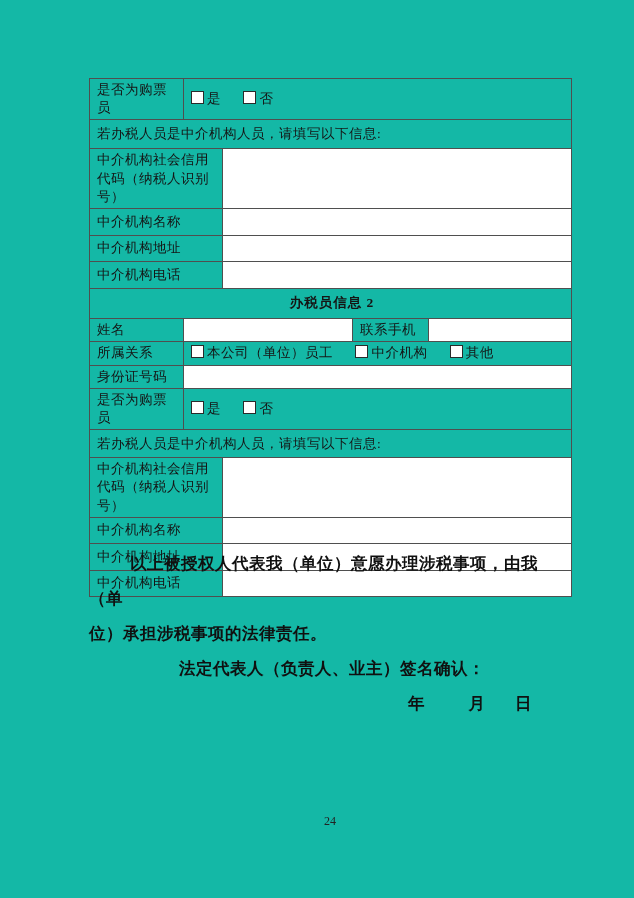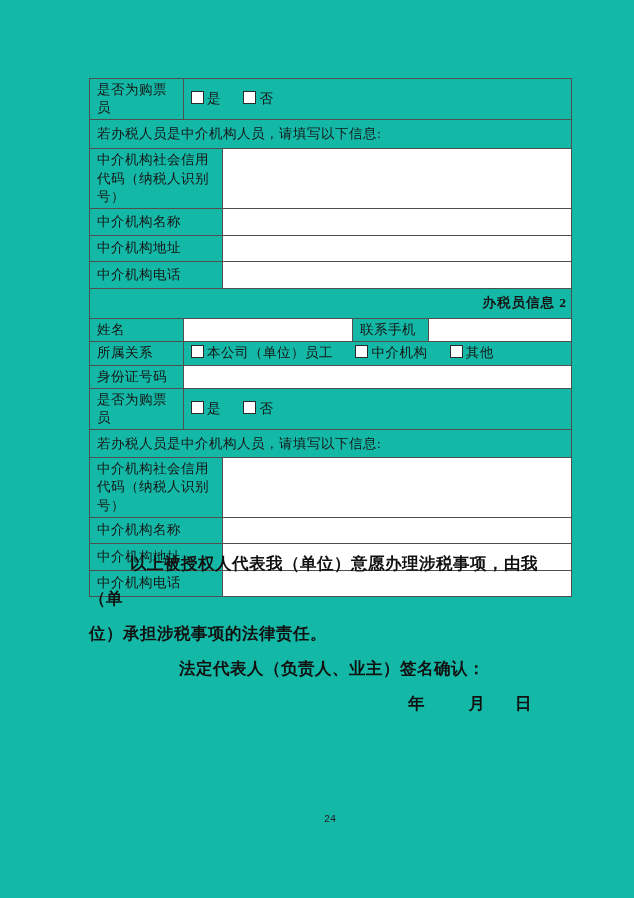--- a/index.html
+++ b/index.html
@@ -18,21 +18,21 @@
   table.form td{
     border:1px solid #4f4f4f;
     font-size:13.5px;line-height:1.35;
     padding:2px 4px 2px 7px;
     vertical-align:middle;
     overflow:hidden;
   }
   td.lbl{letter-spacing:.5px;}
   td.note{letter-spacing:.5px;}
   td.hdr{
-    text-align:right;font-weight:bold;font-size:15.5px;letter-spacing:1px;
+    text-align:center;font-weight:bold;font-size:15.5px;letter-spacing:1px;
   }
   td.input{background:#ffffff;}
   tr.h25{height:25px;} tr.h29{height:29px;} tr.h42{height:42px;}
   tr.h27{height:27px;} tr.h26{height:26px;} tr.h30{height:30px;}
   tr.h22{height:22px;} tr.h23{height:23px;} tr.h28{height:28px;} tr.h49{height:49px;}
 
   .opt{white-space:nowrap;display:inline-block;}
   .opt + .opt{margin-left:19px;}
   .cb{
     display:inline-block;width:11px;height:11px;
@@ -49,22 +49,22 @@
   .footer div{line-height:35px;}
   .stmt.l1{text-indent:41px;letter-spacing:.5px;}
   .stmt{letter-spacing:.5px;}
   .sign{margin-left:90px;letter-spacing:.5px;}
   .date{margin-left:319px;}
   .date .m1{margin-left:44px;}
   .date .m2{margin-left:30px;}
 
   .pageno{
     position:absolute;left:89px;top:814px;width:482px;
-    text-align:center;font-size:10px;color:#222;
-    font-family:Liberation Mono, monospace;
+    text-align:center;font-size:12px;color:#222;
+    font-family:Liberation Serif, serif;
   }
 </style>
 </head>
 <body>
 
 <div class="page">
 
   <table class="form">
     <colgroup>
       <col style="width:94px">

